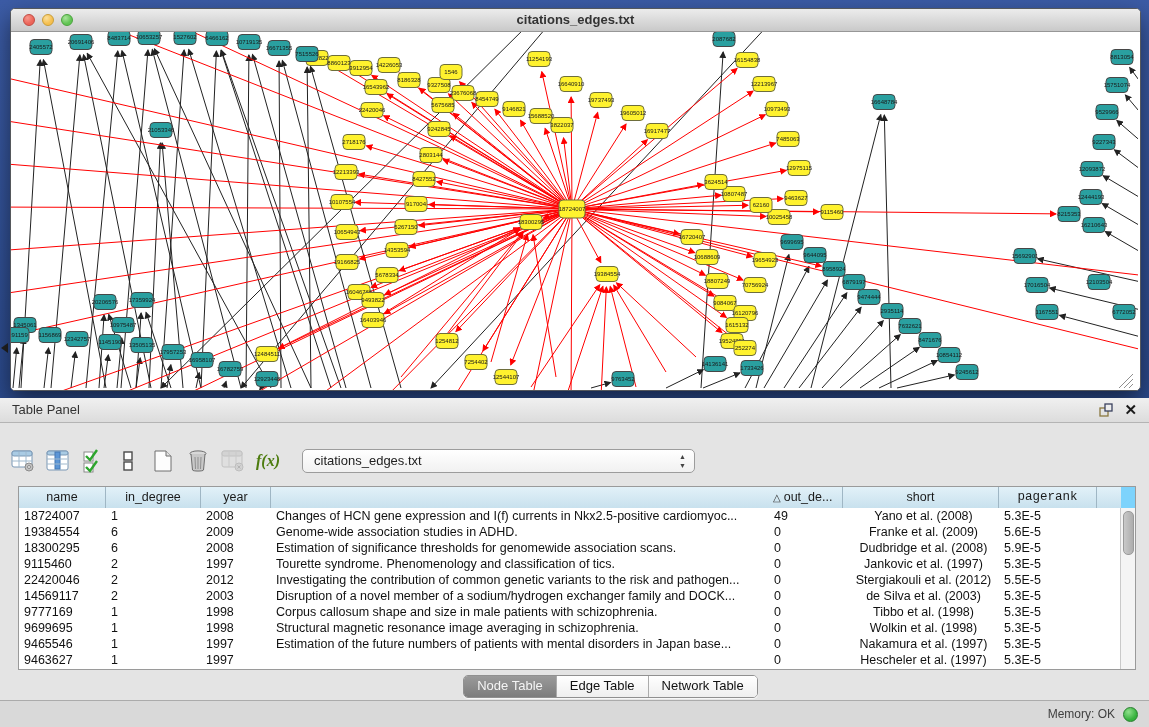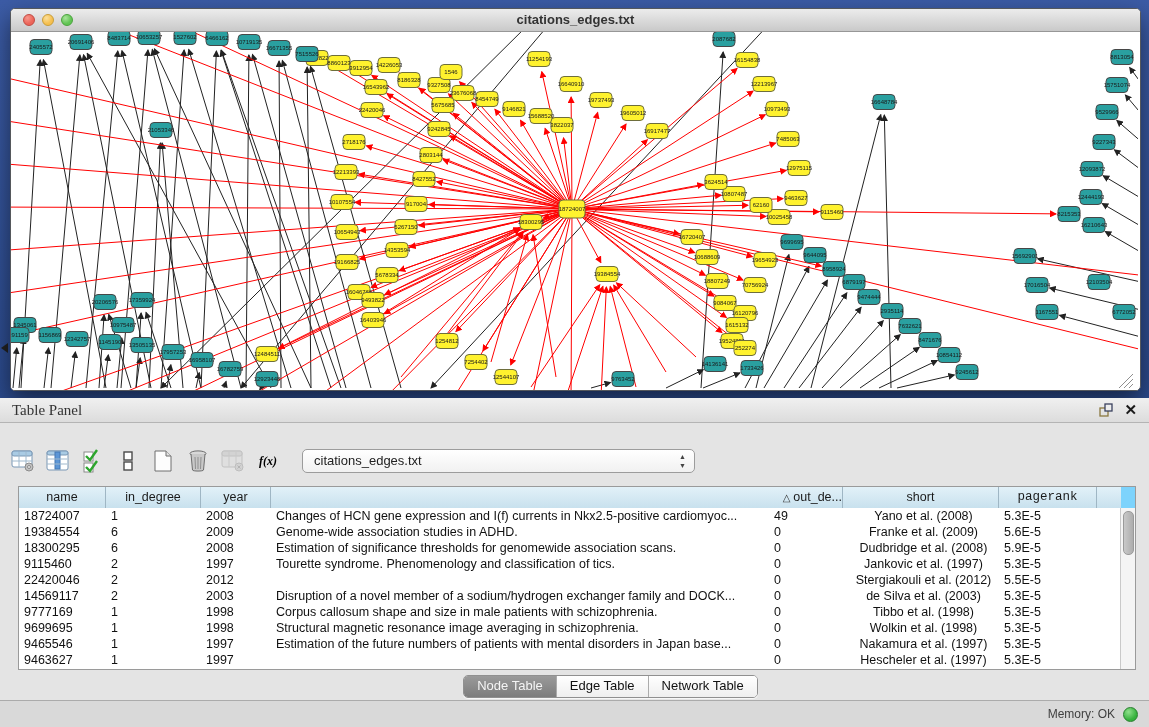--- a/index.html
+++ b/index.html
@@ -21,28 +21,28 @@
   .tl{position:absolute;top:5px;width:12px;height:12px;border-radius:50%;box-sizing:border-box;}
   .tl.red{left:12px;background:radial-gradient(circle at 35% 30%,#F7968C,#EC6559 60%);border:1px solid #C14A42;}
   .tl.yel{left:31px;background:radial-gradient(circle at 35% 30%,#FBDF9A,#F5BF4F 60%);border:1px solid #C99E38;}
   .tl.grn{left:50px;background:radial-gradient(circle at 35% 30%,#A9E49B,#61C454 60%);border:1px solid #4AA33C;}
   #net-svg{position:absolute;left:0;top:23px;width:1127px;height:358px;background:#fff;display:block;}
 
   
   .table-panel{position:absolute;left:0;top:398px;width:1149px;height:302px;background:#E4E4E4;}
   .panel-header{position:absolute;left:0;top:0;width:1149px;height:24px;
     background:linear-gradient(#F0F0F0,#DCDCDC);border-bottom:1px solid #B4B4B4;}
-  .panel-header .ph-title{position:absolute;left:12px;top:0;line-height:24px;font-size:15px;color:#333;font-family:Liberation Serif, serif;}
+  .panel-header .ph-title{position:absolute;left:12px;top:0;line-height:24px;font-size:13px;color:#333;}
   .float-icon{position:absolute;right:36px;top:5px;width:14px;height:14px;cursor:pointer;}
   .panel-close{position:absolute;right:12px;top:2px;font-size:15px;font-weight:bold;color:#1a1a1a;cursor:pointer;line-height:20px;}
 
   .toolbar{position:absolute;left:10px;top:46px;height:34px;display:flex;align-items:center;gap:9px;}
   .tb-btn{width:26px;height:26px;display:flex;align-items:center;justify-content:center;cursor:pointer;}
   .tb-btn.disabled{opacity:.45;cursor:default;}
-  .fx{font-family:"Liberation Serif",serif;font-style:italic;font-weight:bold;font-size:12px;color:#000000;}
+  .fx{font-family:"Liberation Serif",serif;font-style:italic;font-weight:bold;font-size:16px;color:#4d7c0f;}
   .combo{position:relative;margin-left:12px;width:393px;height:24px;box-sizing:border-box;
     border:1px solid #9C9C9C;border-radius:5px;background:linear-gradient(#FFFFFF,#F1F1F1);
     font-size:13px;color:#222;line-height:22px;padding-left:11px;cursor:pointer;}
   .combo .stepper{position:absolute;right:8px;top:2px;font-size:7px;color:#444;line-height:9px;text-align:center;}
 
   .table-wrap{position:absolute;left:18px;top:88px;width:1118px;height:184px;background:#7dd3fc;
     border:1px solid #9A9A9A;box-sizing:border-box;overflow:hidden;}
   .thead{position:absolute;left:0;top:0;right:14px;height:21px;
     background:linear-gradient(#E2F1F8,#C8E1EE);border-bottom:1px solid #8FA8B8;}
   .th{position:absolute;top:0;height:21px;line-height:21px;font-size:12.5px;color:#1a1a1a;
@@ -815,21 +815,21 @@
         <span>citations_edges.txt</span>
         <span class="stepper">▲<br>▼</span>
       </div>
     </div>
 
     <div class="table-wrap">
       <div class="thead" id="thead">
           <div class="th c0">name</div>
           <div class="th c1">in_degree</div>
           <div class="th c2">year</div>
-          <div class="th c4" style="text-align: right; padding-left: 4px;"><span class="sort-glyph">△</span>out_de...</div>
+          <div class="th c4" style="text-align: left; padding-left: 4px;"><span class="sort-glyph">△</span>out_de...</div>
           <div class="th c5">short</div>
           <div class="th c6">pagerank</div>
         </div>
       <div class="tbody" id="tbody">
           <div class="tr">
             <div class="td c0">18724007</div>
             <div class="td c1">1</div>
             <div class="td c2">2008</div>
             <div class="td c3">Changes of HCN gene expression and I(f) currents in Nkx2.5-positive cardiomyoc...</div>
             <div class="td c4">49</div>
@@ -860,20 +860,21 @@
             <div class="td c2">1997</div>
             <div class="td c3">Tourette syndrome. Phenomenology and classification of tics.</div>
             <div class="td c4">0</div>
             <div class="td c5">Jankovic et al. (1997)</div>
             <div class="td c6">5.3E-5</div>
           </div>
           <div class="tr">
             <div class="td c0">22420046</div>
             <div class="td c1">2</div>
             <div class="td c2">2012</div>
+            <div class="td c3">Investigating the contribution of common genetic variants to the risk and pathogen...</div>
             <div class="td c4">0</div>
             <div class="td c5">Stergiakouli et al. (2012)</div>
             <div class="td c6">5.5E-5</div>
           </div>
           <div class="tr">
             <div class="td c0">14569117</div>
             <div class="td c1">2</div>
             <div class="td c2">2003</div>
             <div class="td c3">Disruption of a novel member of a sodium/hydrogen exchanger family and DOCK...</div>
             <div class="td c4">0</div>

